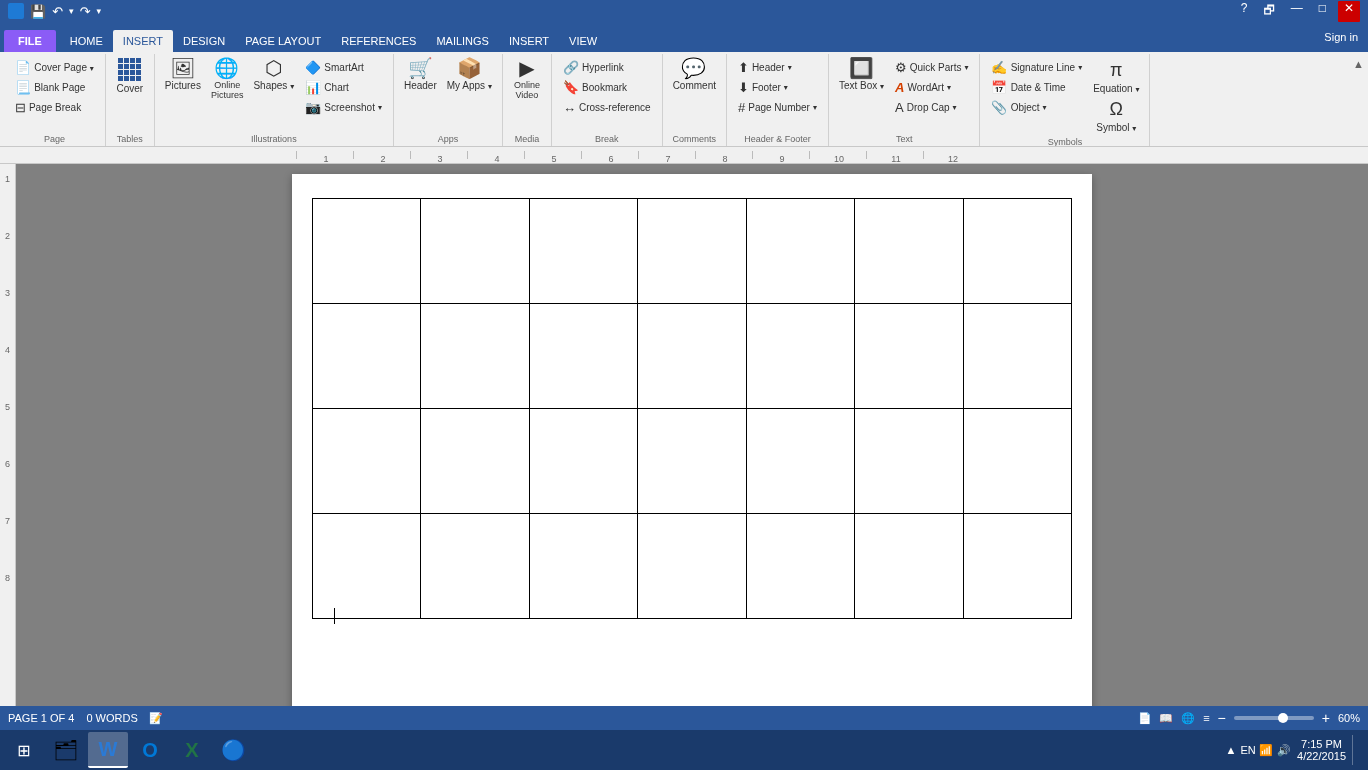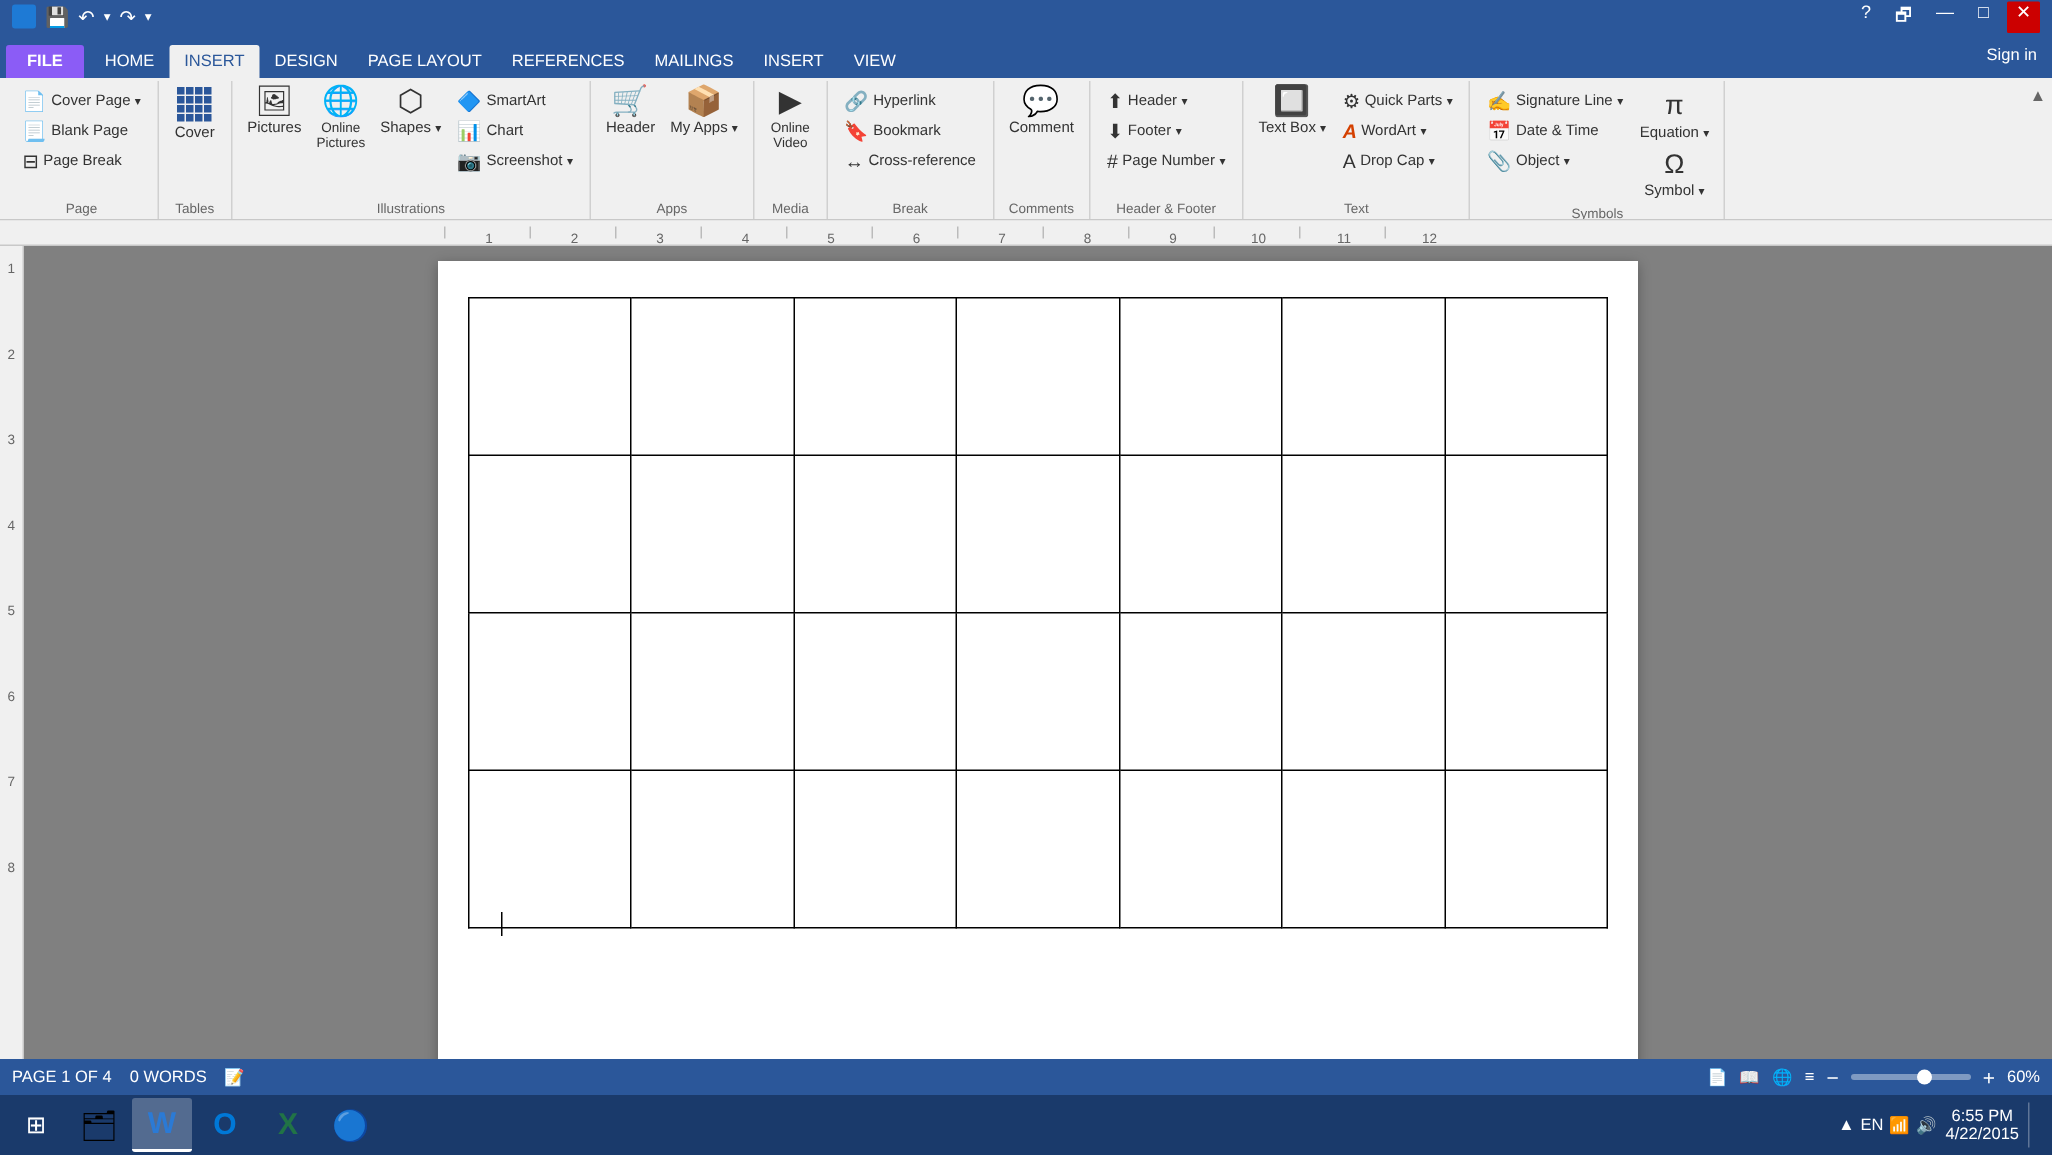--- a/index.html
+++ b/index.html
@@ -618,18 +618,18 @@
     <span style="font-size:20px;">🔵</span>
   </div>
   <div class="taskbar-right">
     <div class="sys-tray">
       <span>▲</span>
       <span>EN</span>
       <span>📶</span>
       <span>🔊</span>
     </div>
     <div class="time-display">
-      <div>6:55 PM</div>
+      <div>7:15 PM</div>
       <div>4/22/2015</div>
     </div>
     <span style="width:4px;height:30px;display:inline-block;border-left:1px solid rgba(255,255,255,0.3);"></span>
   </div>
 </div>
 
 </body></html>

